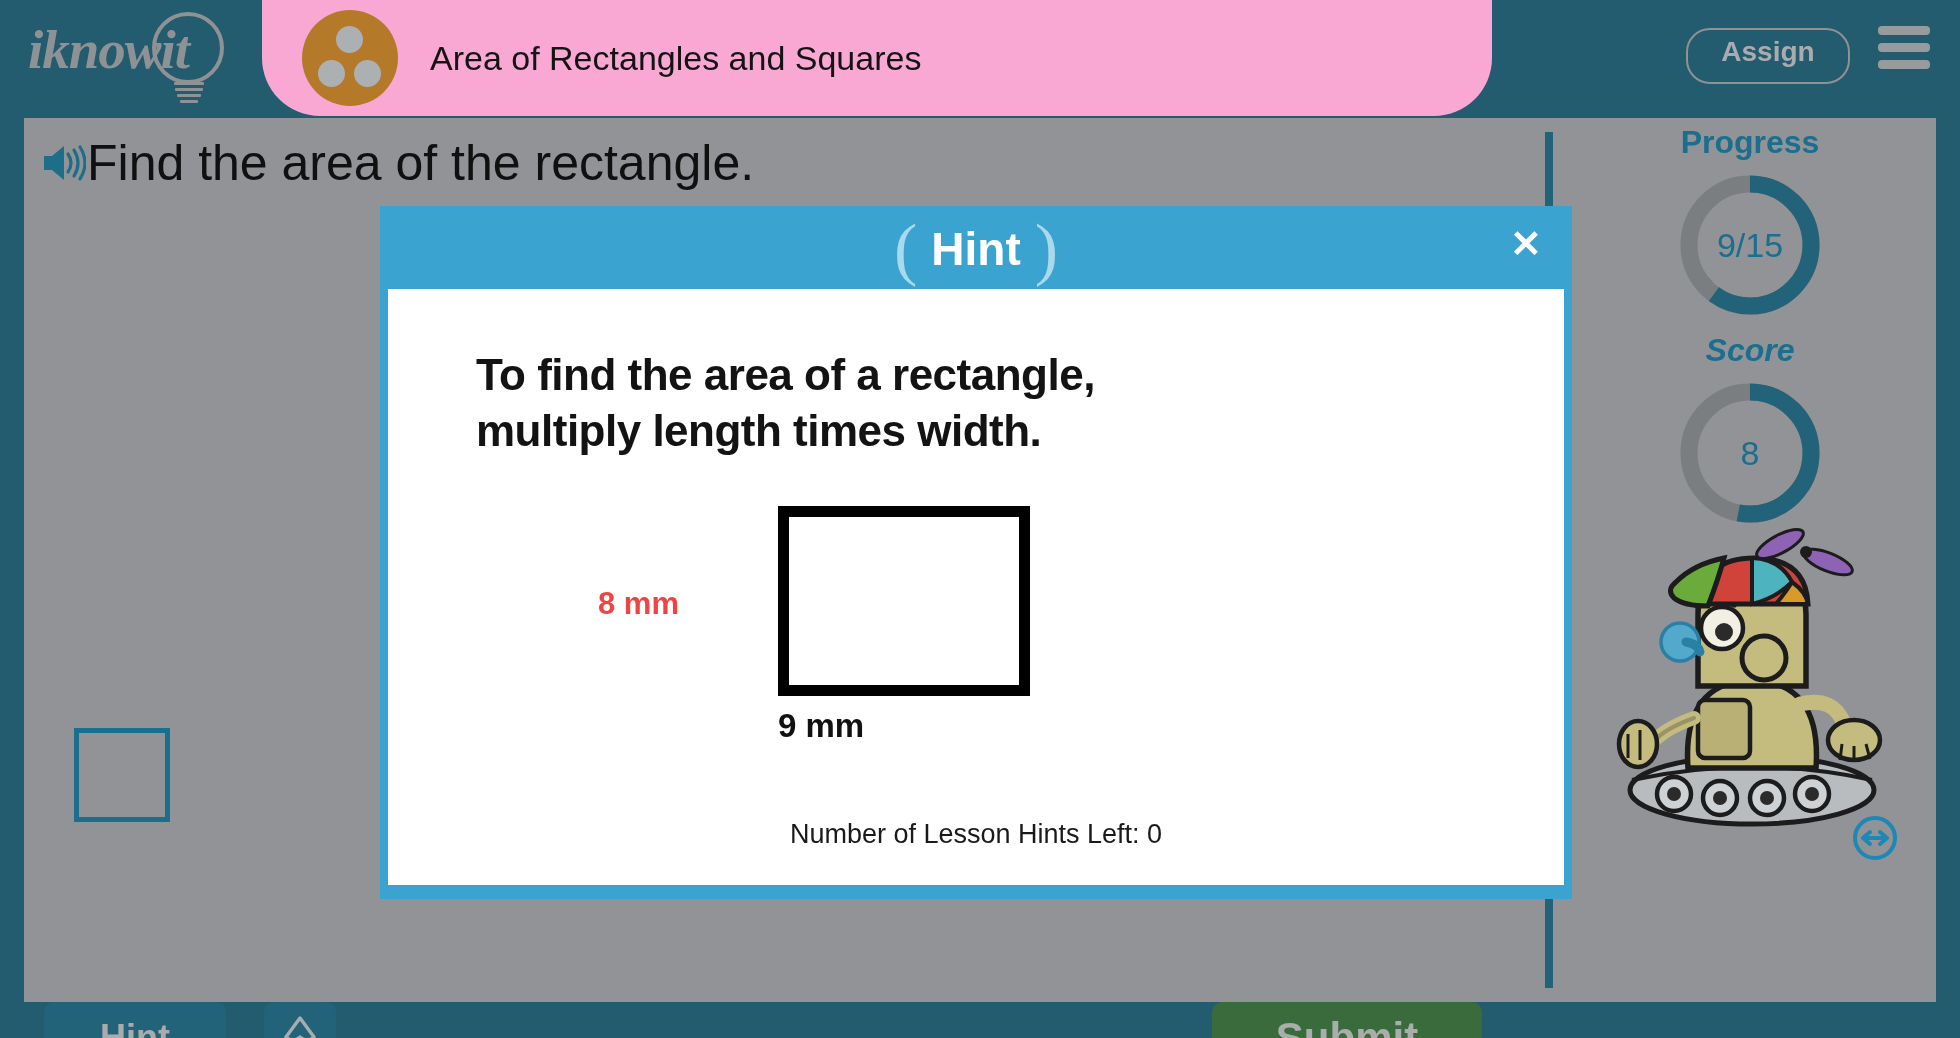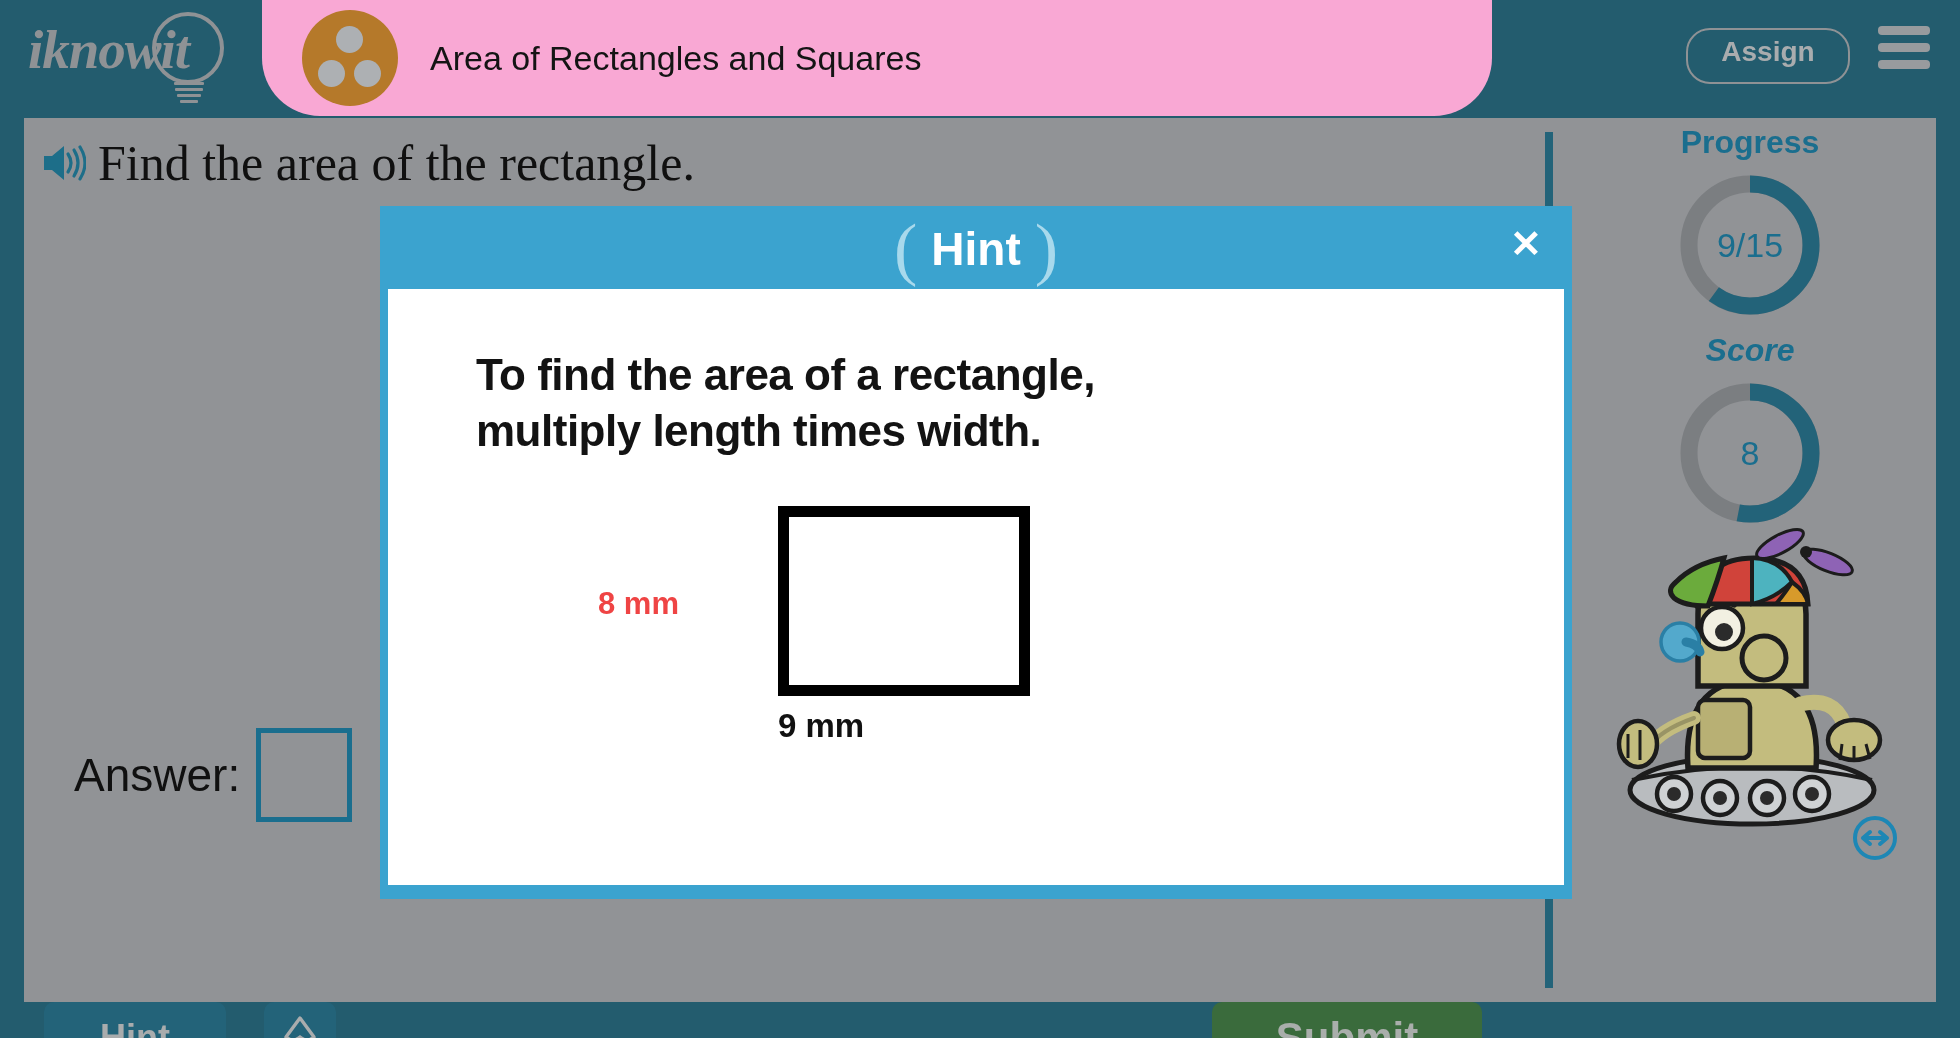--- a/index.html
+++ b/index.html
@@ -135,22 +135,21 @@
     left: 24px; top: 118px;
     width: 1912px; height: 884px;
     background: #919396;
   }
 
   #question-row {
     position: absolute;
     left: 18px; top: 16px;
     display: flex;
     align-items: center;
-    gap: 12px;
-    font-family: Liberation Serif, serif;
+    gap: 1px;
   }
   #speaker-icon { width: 44px; height: 42px; flex: none; }
   #question-text {
     font-size: 50px;
     color: #101010;
     white-space: nowrap;
   }
 
   #answer-row {
     position: absolute;
@@ -404,21 +403,20 @@
       <svg id="speaker-icon" viewBox="0 0 44 42">
         <path d="M2 14 h8 L22 4 v34 L10 28 H2 Z" fill="#1d6e89"></path>
         <path d="M26 12 q6 9 0 18" stroke="#1d6e89" stroke-width="3.2" fill="none" stroke-linecap="round"></path>
         <path d="M32 8 q8 13 0 26" stroke="#1d6e89" stroke-width="3.2" fill="none" stroke-linecap="round"></path>
         <path d="M38 5 q10 16 0 32" stroke="#1d6e89" stroke-width="3.2" fill="none" stroke-linecap="round"></path>
       </svg>
       <div id="question-text">Find the area of the rectangle.</div>
     </div>
 
     <div id="answer-row">
-      <div id="answer-label">Answer:</div>
       <input id="answer-input" type="text" value="" style="">
     </div>
 
     <button id="hint-btn">Hint</button>
 
     <button id="scratch-btn">
       <svg width="46" height="46" viewBox="0 0 46 46">
         <path d="M23 3 L37 22 L37 42 L9 42 L9 22 Z" fill="none" stroke="#a9acad" stroke-width="3.4" stroke-linejoin="round"></path>
         <path d="M9 22 q7 6 14 0 q7 6 14 0" fill="none" stroke="#a9acad" stroke-width="3.2"></path>
         <line x1="16" y1="24" x2="16" y2="42" stroke="#a9acad" stroke-width="3"></line>
@@ -533,16 +531,17 @@
         <div>To find the area of a rectangle,</div>
         <div>multiply length times width.</div>
       </div>
 
       <div id="figure">
         <div id="fig-rect"></div>
         <div id="fig-left-label">8 mm</div>
         <div id="fig-bottom-label">9 mm</div>
       </div>
 
+      <div id="hints-left">Number of Lesson Hints Left: 0</div>
     </div>
   </div>
 
 </div>
 
 </body></html>

